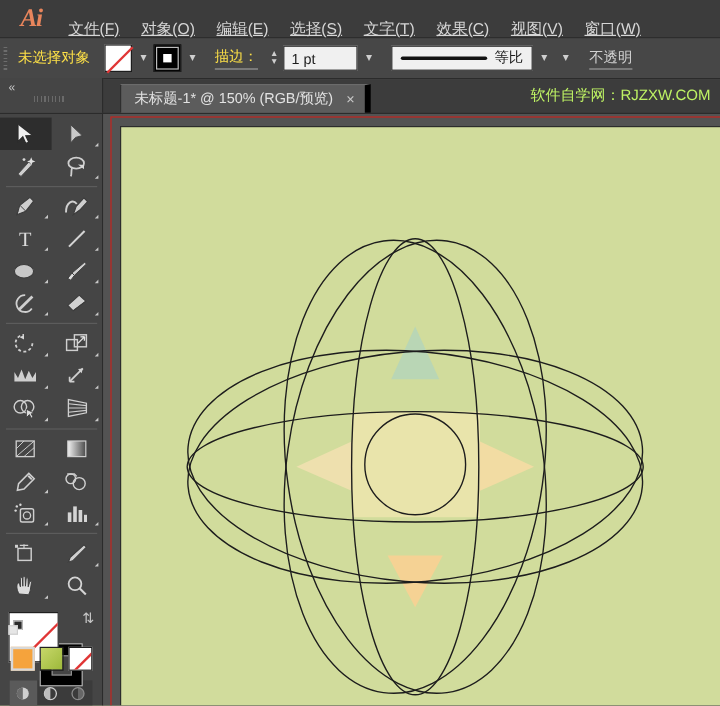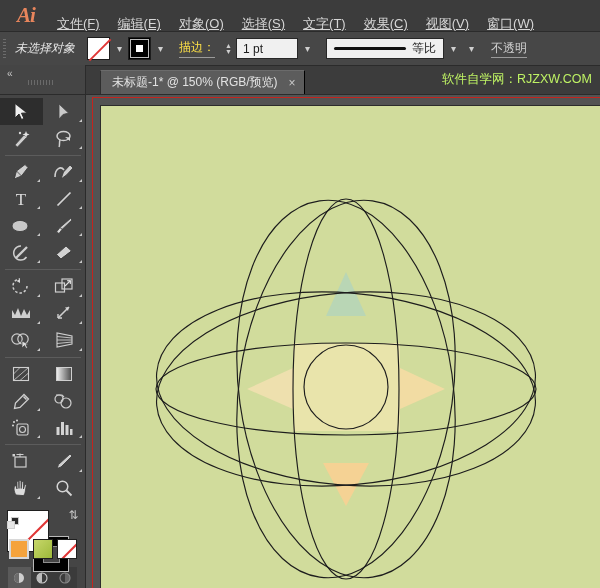--- a/index.html
+++ b/index.html
@@ -42,21 +42,21 @@
     position:relative;
   }
   #cb-grip{
     width:9px; height:34px; display:flex; align-items:center; justify-content:center;
   }
   #cb-grip i{
     display:block; width:3px; height:20px;
     background:repeating-linear-gradient(to bottom,#6d6d6d 0 1px,transparent 1px 3px);
   }
   #cb-selection{
-    font-size:12px; color:#e5e5e5; padding:0 12px 0 6px; white-space:nowrap;font-style:italic;
+    font-size:12px; color:#fde047; padding:0 12px 0 6px; white-space:nowrap;
   }
   .sw-box{
     width:23px; height:23px; border:1px solid #1d1d1d;
     background:#fff; position:relative; flex:none;
   }
   .sw-none::after{
     content:""; position:absolute; left:-3px; top:50%;
     width:30px; height:2px; background:#e03535;
     transform:rotate(-45deg); transform-origin:center;
   }
@@ -109,21 +109,21 @@
   #tb-collapse{
     position:absolute; left:7px; top:3px; font-size:10px; color:#c6c6c6; letter-spacing:-1px;
   }
   #tb-dots{
     position:absolute; left:28px; top:15px; width:26px; height:5px;
     background:repeating-linear-gradient(to right,#6a6a6a 0 1px,transparent 1px 3px);
   }
   #doctab{
     height:24px; background:#5c5c5c; display:flex; align-items:center;
     padding:0 8px 0 11px; gap:11px; margin-left:14px; margin-bottom:0;
-    border-top:1px solid #6b6b6b; border-left:1px solid #2e2e2e; border-right:1px solid #000000;
+    border-top:1px solid #6b6b6b; border-left:1px solid #2e2e2e; border-right:5px solid #000000;
   }
   #doctab-title{ font-size:12px; color:#e2e2e2; white-space:nowrap; }
   #doctab-close{ font-size:12px; color:#c9c9c9; cursor:pointer; }
   #watermark{
     position:absolute; right:8px; top:5px;
     font-size:12.5px; color:#bef264; white-space:nowrap;
   }
 
   
   #workspace{
@@ -217,22 +217,22 @@
     background:#d1dc9c; border:1px solid #2c2c2c;
   }
   #artwork{ position:absolute; left:0; top:0; }
 </style>
 </head>
 <body>
 
 <div id="menubar">
   <div id="ai-logo">Ai</div>
   <div class="menu-item">文件(F)</div>
+  <div class="menu-item">对象(O)</div>
   <div class="menu-item">编辑(E)</div>
-  <div class="menu-item">对象(O)</div>
   <div class="menu-item">选择(S)</div>
   <div class="menu-item">文字(T)</div>
   <div class="menu-item">效果(C)</div>
   <div class="menu-item">视图(V)</div>
   <div class="menu-item">窗口(W)</div>
 </div>
 
 <div id="controlbar">
   <div id="cb-grip">
       <i></i>

